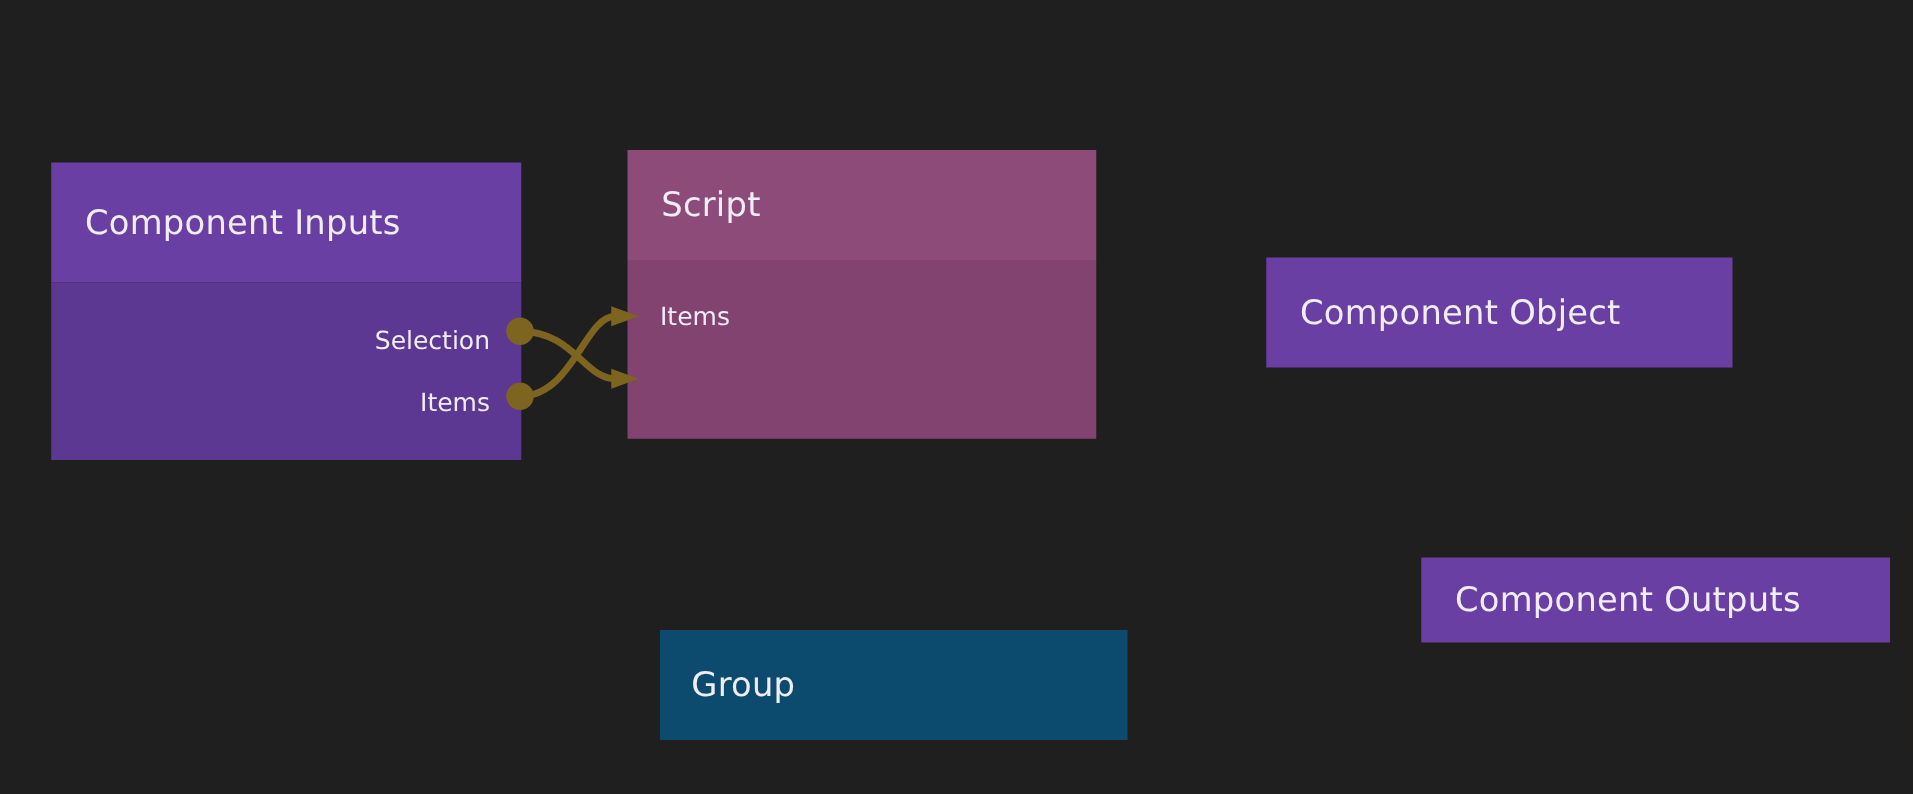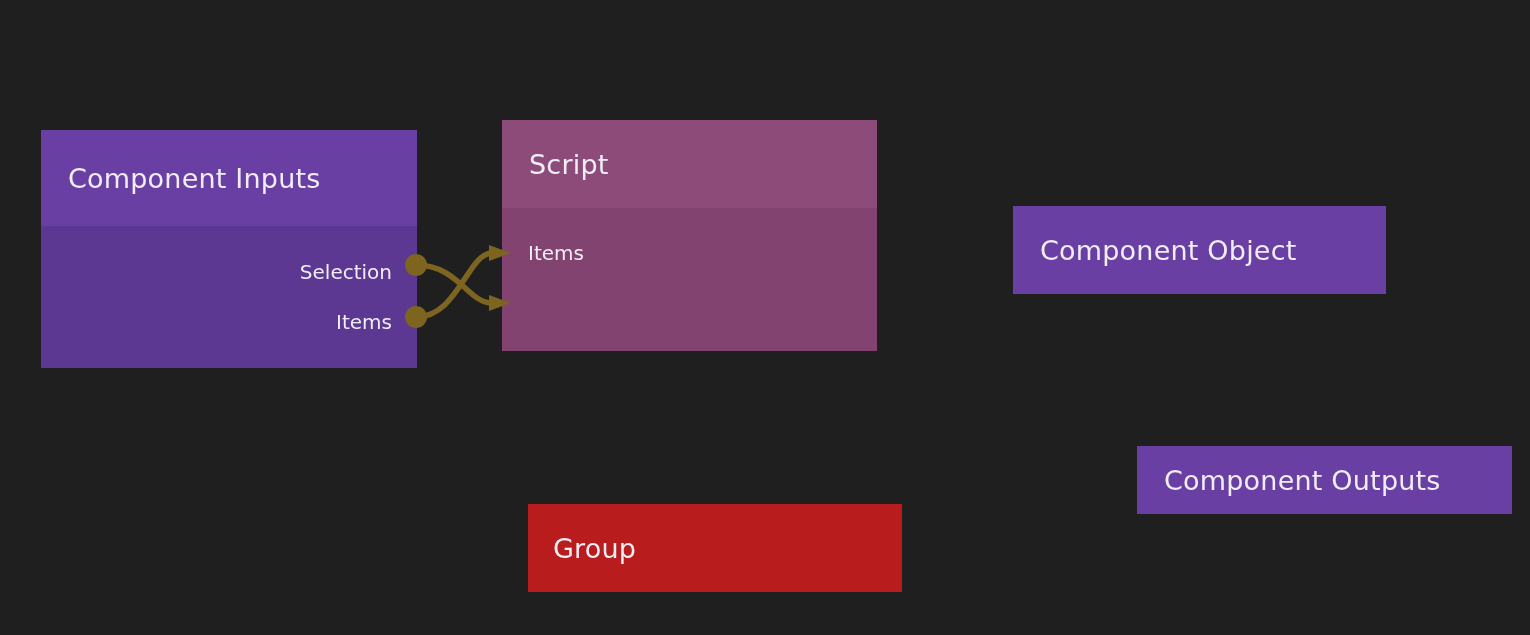--- a/index.html
+++ b/index.html
@@ -112,18 +112,18 @@
     </div>
   </div>
 
   <div class="node" id="node-component-outputs">
     <div class="header" style="background-color: rgb(106, 63, 164);">
       <span>Component Outputs</span>
     </div>
   </div>
 
   <div class="node" id="node-group">
-    <div class="header" style="background-color: #b91c1c;">
+    <div class="header" style="background-color: #0c4a6e;">
       <span>Group</span>
     </div>
   </div>
 
 </div>
 
 </body></html>

